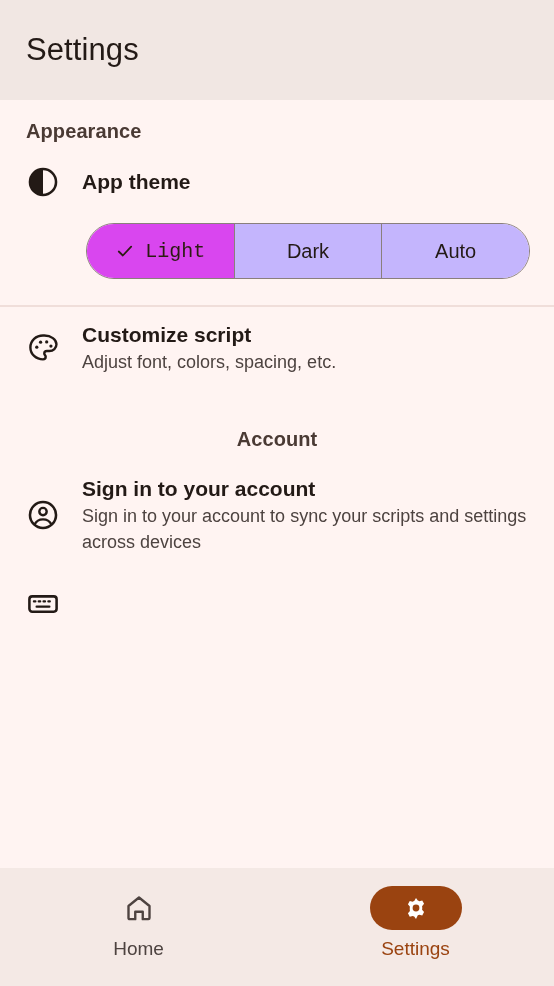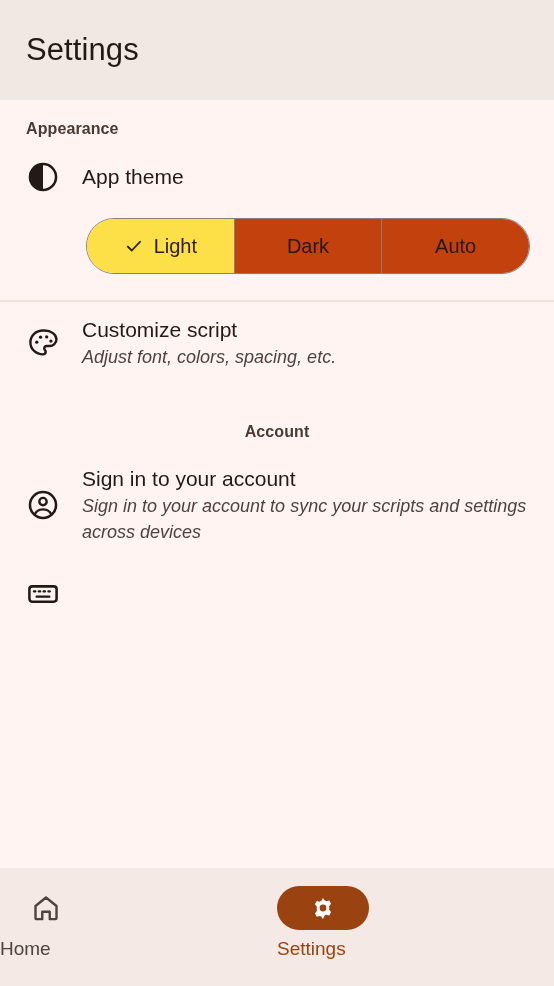--- a/index.html
+++ b/index.html
@@ -29,21 +29,21 @@
 
   
   .content {
     position:absolute;
     top:100px; left:0; right:0; bottom:0;
     background:#FFF4F2;
     overflow:hidden;
   }
 
   .section-head {
-    font-size:16px;
+    font-size:20px;
     font-weight:700;
     color:#4A3A34;
     padding:20px 26px 6px 26px;
     letter-spacing:.1px;
   }
 
   .divider {
     height:1px;
     background:#F0DEDA;
     width:100%;
@@ -58,35 +58,35 @@
   }
   .row .leading {
     width:38px; height:38px;
     flex:0 0 38px;
     display:flex; align-items:center; justify-content:center;
     color:#231A16;
   }
   .row .texts { flex:1 1 auto; min-width:0; }
   .row .primary {
     font-size:21px;
-    font-weight:400;
+    font-weight:700;
     color:#231A16;
     line-height:1.3;
   }
   .row .secondary {
     font-size:18px;
     color:#4D4340;
     line-height:1.42;
     margin-top:2px;
     display:flex;
     align-items:center;
     gap:7px;
     flex-wrap:wrap;
   }
-  .row .secondary.block { display:block;font-style:italic; }
+  .row .secondary.block { display:block; }
   .flag { font-size:17px; line-height:1; }
 
   
   .theme-block { padding-bottom:4px; }
   .seg-wrap {
     padding:8px 24px 22px 86px;
   }
   .segmented {
     display:flex;
     height:56px;
@@ -98,47 +98,48 @@
   }
   .seg {
     flex:1 1 0;
     display:flex;
     align-items:center;
     justify-content:center;
     gap:10px;
     font-size:20px;
     color:#231A16;
     border-right:1px solid #8A7F7C;
-    background:#c2410c;
+    background:#c4b5fd;
     cursor:pointer;
     user-select:none;
   }
   .seg:last-child { border-right:none; }
   .seg.selected {
-    background:#fde047;
+    background:#d946ef;
     color:#2C1C12;
+    font-family:Liberation Mono, monospace;
   }
   .seg .check { display:none; }
   .seg.selected .check { display:inline-flex; }
 
   
   .bottom-nav {
     position:absolute;
     left:0; right:0; bottom:0;
     height:118px;
     background:#F4E9E5;
     display:flex;
     align-items:flex-start;
     padding-top:18px;
   }
   .nav-item {
     flex:1 1 0;
     display:flex;
     flex-direction:column;
-    align-items:flex-start;
+    align-items:center;
     gap:8px;
     cursor:pointer;
   }
   .nav-pill {
     width:92px; height:44px;
     border-radius:22px;
     display:flex; align-items:center; justify-content:center;
     color:#4D4340;
   }
   .nav-item.active .nav-pill {

